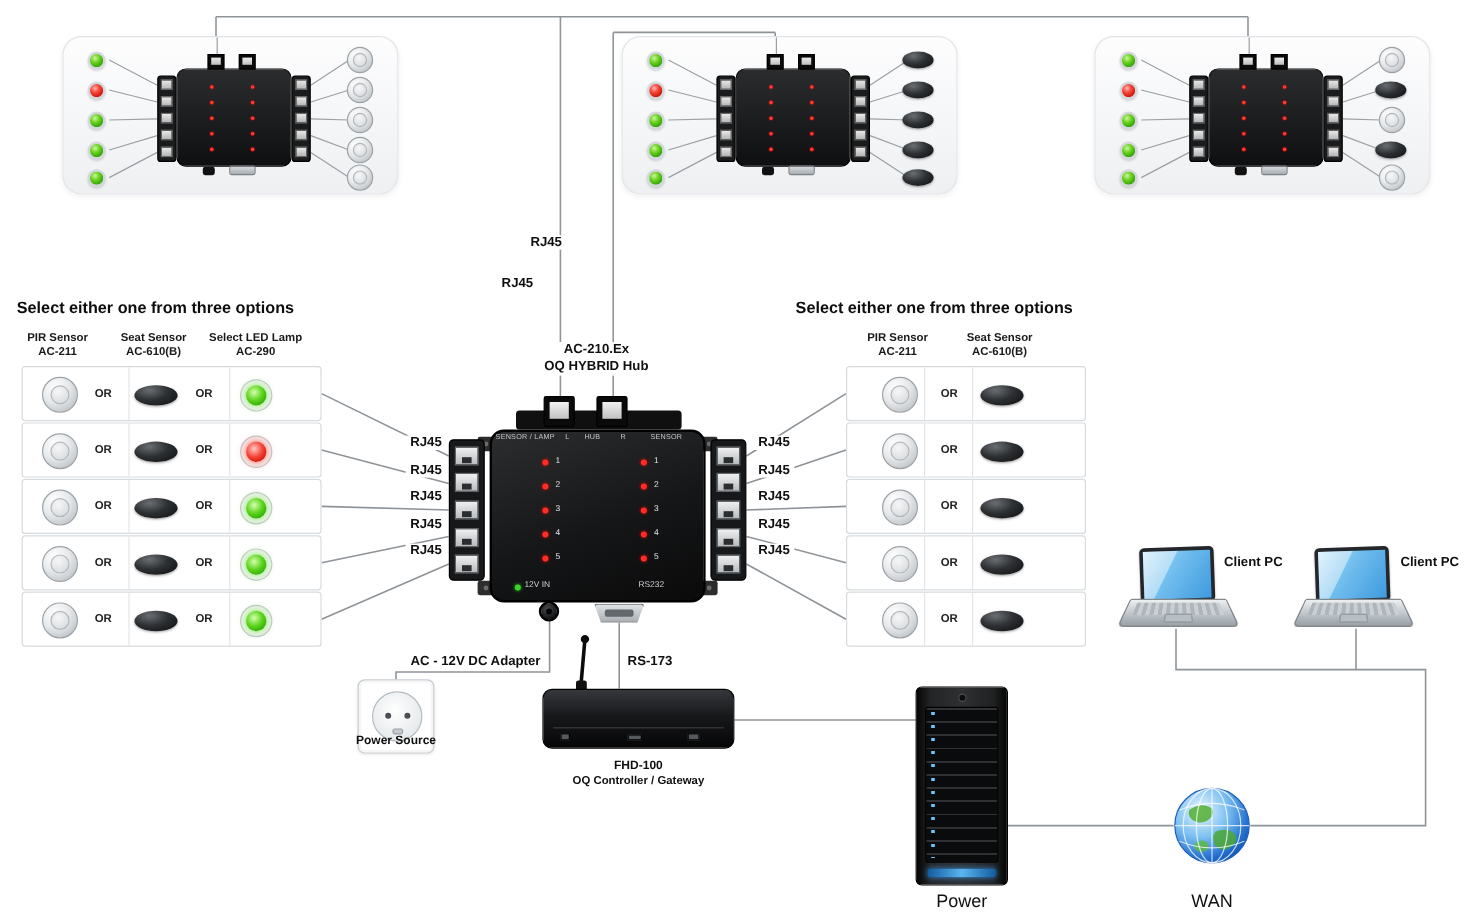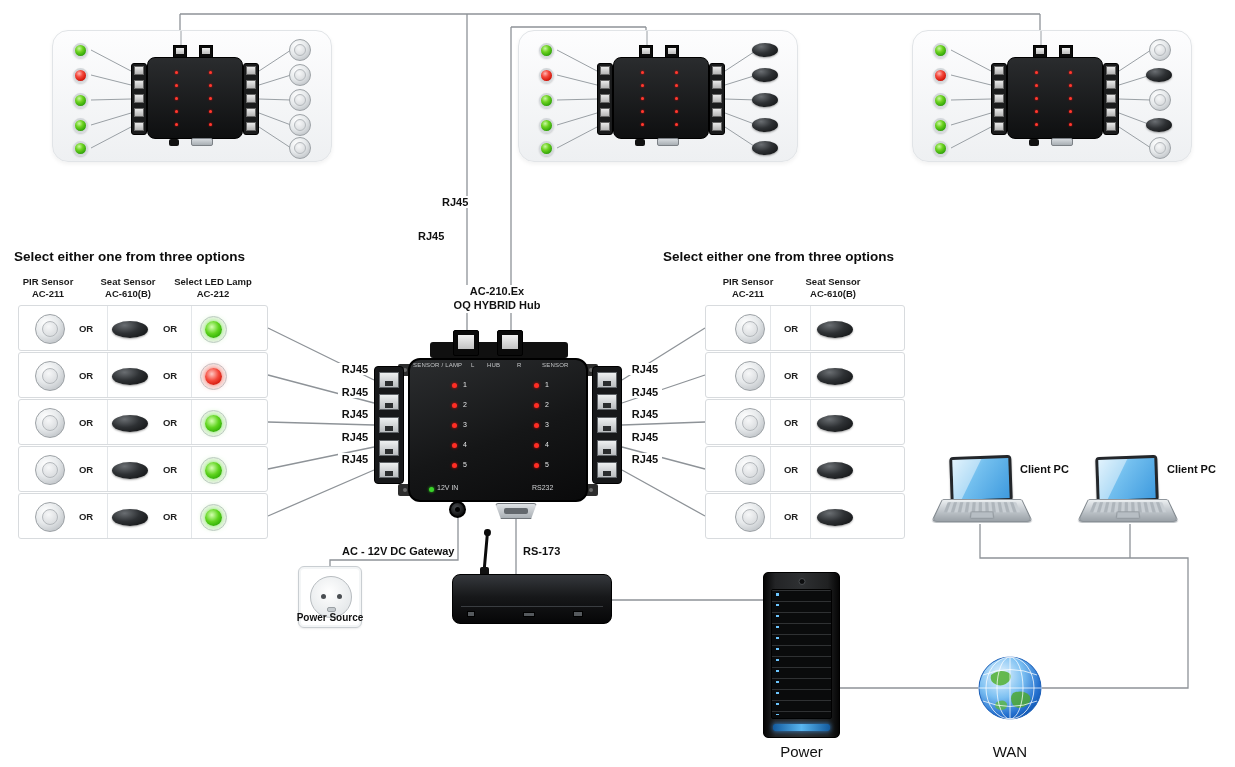--- a/index.html
+++ b/index.html
@@ -245,21 +245,21 @@
   <div class="col-header" style="left:18px;top:276px;width:60px">
     <span>PIR Sensor</span>
     <span>AC-211</span>
   </div>
   <div class="col-header" style="left:93px;top:276px;width:70px">
     <span>Seat Sensor</span>
     <span>AC-610(B)</span>
   </div>
   <div class="col-header" style="left:168px;top:276px;width:90px">
     <span>Select LED Lamp</span>
-    <span>AC-212</span>
+    <span>AC-290</span>
   </div>
   <div id="left-rows">
       <div class="opt-row" style="left: 18px; top: 305px; width: 250px;">
         <div class="sep" style="left:88px"></div>
         <div class="sep" style="left:172px"></div>
         <div class="pir big" style="left:16px;top:8px"></div>
         <span class="or" style="left:67px">OR</span>
         <div class="seat big" style="left:93px;top:15px"></div>
         <span class="or" style="left:151px">OR</span>
         <div class="lamp lamp-green" style="left:181px;top:10px"></div>
@@ -409,38 +409,42 @@
       <span class="ch-num" style="left:463px;top:461px">5</span>
       <div class="ch-dot" style="left:534px;top:463px"></div>
       <span class="ch-num" style="left:545px;top:461px">5</span>
     </div>
   <div class="hub-green-dot"></div>
   <div class="hub-small" style="left:437px;top:484px">12V IN</div>
   <div class="hub-small" style="left:532px;top:484px">RS232</div>
   <div class="hub-power-jack"></div>
   <div class="hub-db9"></div>
 
-  <div class="wire-label" style="left:341px;top:545px">AC - 12V DC Gateway</div>
+  <div class="wire-label" style="left:341px;top:545px">AC - 12V DC Adapter</div>
   <div class="wire-label" style="left:522px;top:545px">RS-173</div>
 
   <div class="power-box">
     <div class="socket">
       <div class="socket-hole" style="left:10px;top:17px"></div>
       <div class="socket-hole" style="left:26px;top:17px"></div>
       <div class="socket-slot"></div>
     </div>
   </div>
   <div class="dev-label" style="left:288px;top:611px;width:84px;font-size:10px">Power Source</div>
 
   <div class="antenna"></div>
   <div class="antenna-base"></div>
   <div class="gateway">
     <div class="gw-port" style="left:14px;top:36px;width:8px;height:6px"></div>
     <div class="gw-port" style="left:70px;top:37px;width:12px;height:5px"></div>
     <div class="gw-port" style="left:120px;top:36px;width:10px;height:6px"></div>
+  </div>
+  <div class="dev-label" style="left:442px;top:632px;width:180px;font-size:10px">
+    <span style="display:block">FHD-100</span>
+    <span style="display:block;font-size:9.5px">OQ Controller / Gateway</span>
   </div>
 
   <div class="server">
     <div class="server-pwr"></div>
     <div class="server-face"></div>
     <div class="server-leds"></div>
     <div class="server-foot"></div>
   </div>
   <div class="dev-label" style="left:763px;top:742px;width:77px;font-size:15px;font-weight:normal">Power</div>
 

